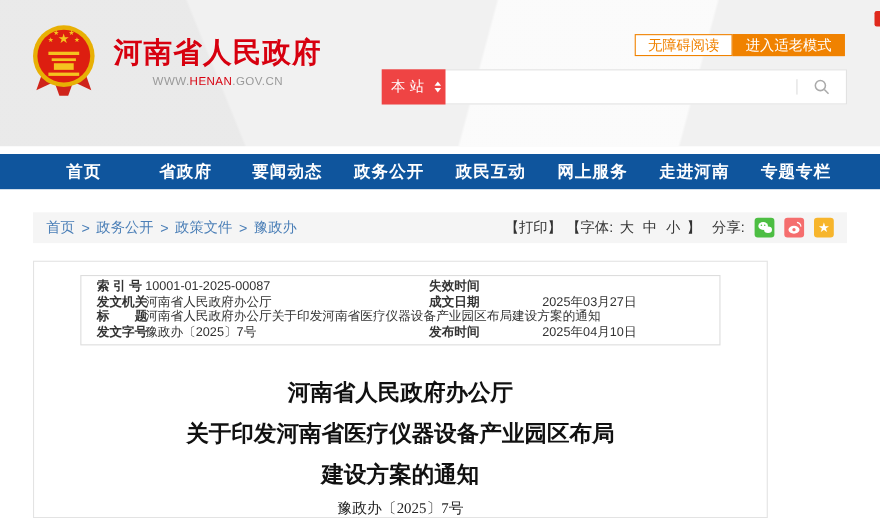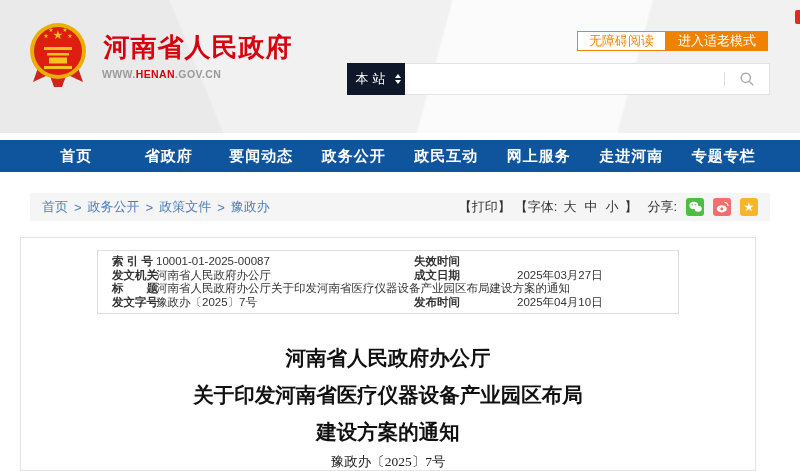--- a/index.html
+++ b/index.html
@@ -11,33 +11,33 @@
   .site-header { position:absolute; top:0; left:0; width:800px; height:133px; background:#f1f1f1; overflow:hidden; }
   .header-deco { position:absolute; inset:0;
     background:
       linear-gradient(105deg, rgba(255,255,255,0) 54%, rgba(255,255,255,.7) 54.3%, rgba(255,255,255,.7) 78%, rgba(255,255,255,0) 78.3%),
       linear-gradient(68deg, rgba(228,228,228,.55) 26%, rgba(255,255,255,0) 26.3%);
   }
   .site-logo { position:absolute; left:28px; top:16px; width:265px; height:86px; cursor:pointer; }
   .emblem { position:absolute; left:0; top:4px; }
   .site-title { position:absolute; left:74px; top:14px; width:192px; text-align:center;
     font-size:26px; font-weight:bold; color:#d7000f; letter-spacing:1px; white-space:nowrap; }
-  .site-url { position:absolute; left:74px; top:52px; width:192px; 
-    font-size:10.5px; color:#9a9a9a; letter-spacing:.4px; font-weight:bold; }
+  .site-url { position:absolute; left:74px; top:52px; width:192px; text-align:center;
+    font-size:10.5px; color:#9a9a9a; letter-spacing:.4px; font-weight:normal; }
   .site-url .hl { color:#d7000f; }
 
   .top-btns { position:absolute; top:31px; right:32px; display:flex; font-size:13px; height:20px; }
   .btn-accessibility { background:#fff; border:1px solid #f08200; color:#f08200;
     padding:0 11px; display:flex; align-items:center; cursor:pointer; }
   .btn-elder { background:#f08200; border:1px solid #f08200; color:#fff;
     padding:0 11px; display:flex; align-items:center; cursor:pointer; }
 
   .search-bar { position:absolute; top:63px; left:347px; width:423px; height:32px;
     display:flex; background:#fff; border:1px solid #e2e2e2; }
-  .search-scope { width:58px; background:#0f172a; color:#fff; font-size:13px;
+  .search-scope { width:58px; background:#ef4444; color:#fff; font-size:13px;
     display:flex; align-items:center; justify-content:center; gap:5px; cursor:pointer;
     letter-spacing:4px; margin:-1px; padding-left:4px; }
   .updown { display:flex; flex-direction:column; gap:2px; }
   .tri-up { width:0; height:0; border-left:3.5px solid transparent; border-right:3.5px solid transparent; border-bottom:4px solid #fff; }
   .tri-down { width:0; height:0; border-left:3.5px solid transparent; border-right:3.5px solid transparent; border-top:4px solid #fff; }
   .search-input { flex:1; border:none; outline:none; font-size:13px; padding:0 10px; background:transparent; }
   .search-divider { width:1px; background:#ddd; margin:8px 0; }
   .search-btn { width:44px; display:flex; align-items:center; justify-content:center; cursor:pointer; background:transparent; border:none; }
 
   .corner-red { position:absolute; right:0; top:10px; width:5px; height:14px; background:#e02a1d; border-radius:2px 0 0 2px; }
@@ -56,21 +56,21 @@
   .toolbar { display:flex; align-items:center; font-size:13px; color:#333; gap:4px; }
   .fsize { cursor:pointer; margin:0 2px; }
   .share-label { margin-left:6px; }
   .share-icon { width:18px; height:18px; border-radius:3px; display:flex; align-items:center;
     justify-content:center; margin-left:5px; cursor:pointer; color:#fff; }
   .ic-wechat { background:#4dbe43; }
   .ic-weibo  { background:#f56e6e; }
   .ic-star   { background:#f7b52c; font-size:12px; line-height:1; }
 
   
-  .content-box { position:absolute; top:237px; left:20px; width:736px; height:234px;
+  .content-box { position:absolute; top:237px; left:30px; width:668px; height:234px;
     background:#fff; border:1px solid #e3e3e3; }
   .meta-table { width:582px; margin:12px auto 0; border:1px solid #ddd;
     padding:4px 14px; font-size:11.5px; color:#333; }
   .meta-row { display:flex; line-height:13.5px; align-items:baseline; }
   .m-label { font-weight:bold; white-space:pre; }
   .m-l1 { width:44px; }
   .m-v1 { width:258px; }
   .m-v1.full { flex:1; }
   .m-l2 { width:55px; }
   .m-v2 { flex:1;margin-left:48px; }

